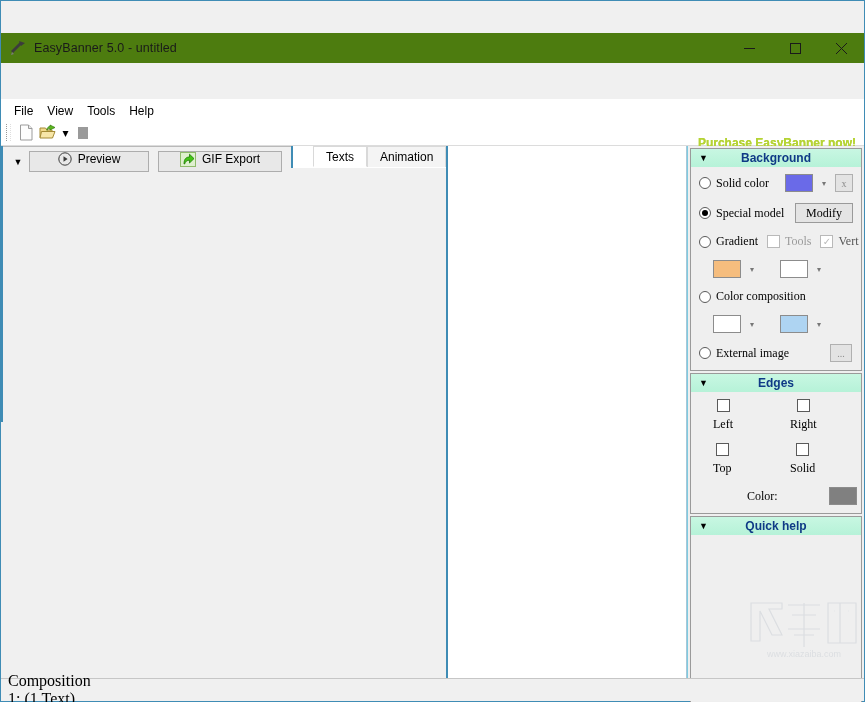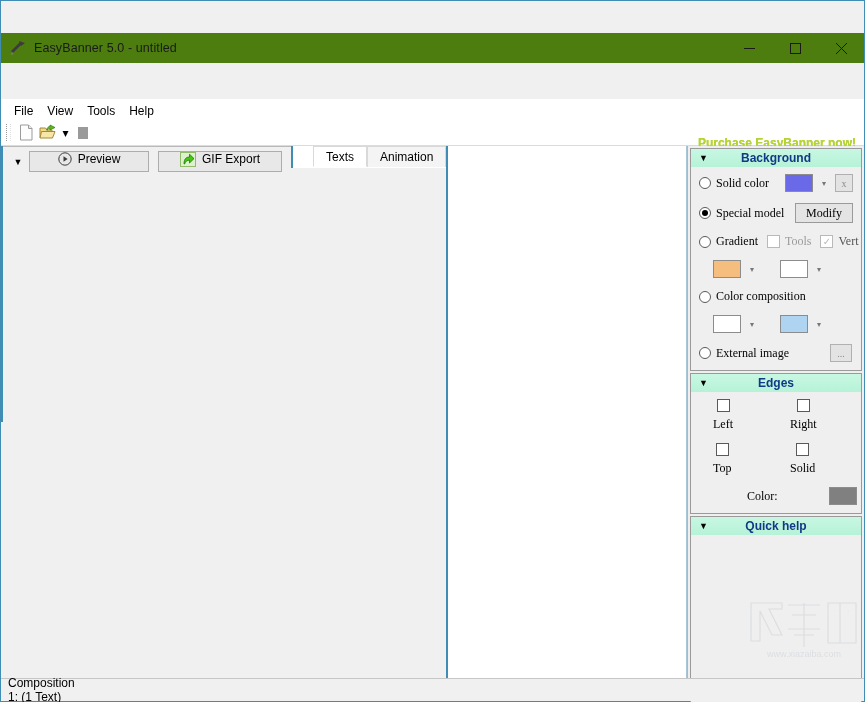--- a/index.html
+++ b/index.html
@@ -349,22 +349,23 @@
   }
 
   
   .statusbar {
     height: 22px;
     flex: 0 0 auto;
     background: #f0f0f0;
     border-top: 1px solid #c6c6c6;
     display: flex;
     align-items: center;
-    font-size: 12px;
-    position: relative;
+    font-size: 16px;
+    position: relative;
+    font-family: Liberation Serif, serif;
   }
   .st-cell { padding: 0 7px; height: 22px; display: flex; align-items: center; }
   .st-sep { width: 1px; height: 22px; background: #d2d2d2; }
   .st-left { flex: 0 0 auto; width: 903px; }
 </style>
 </head>
 <body>
 
 <div class="app">
 

